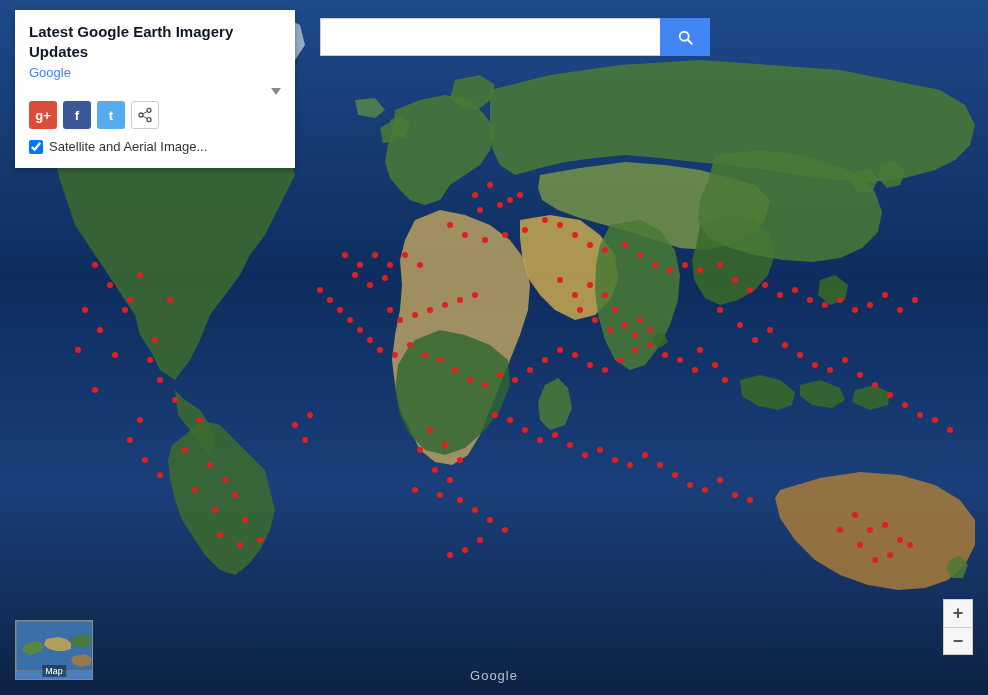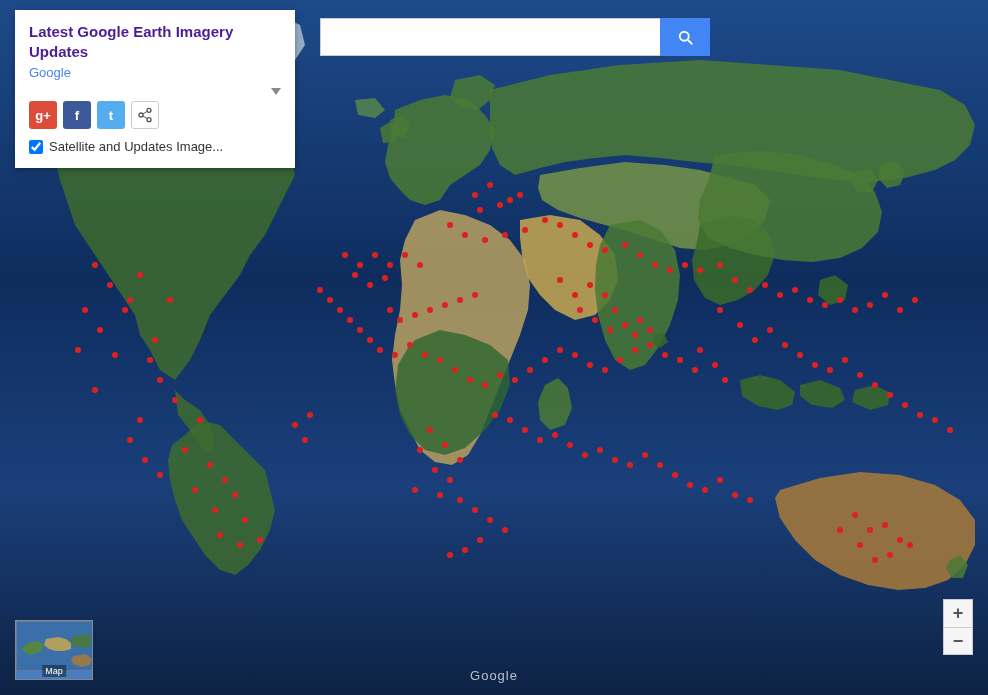--- a/index.html
+++ b/index.html
@@ -77,21 +77,21 @@
       width: 280px;
       background: white;
       box-shadow: 0 2px 6px rgba(0,0,0,0.3);
       z-index: 100;
       padding: 12px 14px 14px;
     }
 
     .panel-title {
       font-size: 15px;
       font-weight: bold;
-      color: #4c1d95;
+      color: #0f172a;
       line-height: 1.3;
       margin-bottom: 4px;
     }
 
     .panel-source {
       color: #4285f4;
       font-size: 13px;
       cursor: pointer;
       margin-bottom: 8px;
       display: block;
@@ -479,21 +479,21 @@
         <circle cx="18" cy="5" r="3" fill="none" stroke="#555" stroke-width="2"></circle>
         <circle cx="6" cy="12" r="3" fill="none" stroke="#555" stroke-width="2"></circle>
         <circle cx="18" cy="19" r="3" fill="none" stroke="#555" stroke-width="2"></circle>
         <line x1="8.6" y1="13.5" x2="15.4" y2="17.5" stroke="#555" stroke-width="1.5"></line>
         <line x1="15.4" y1="6.5" x2="8.6" y2="10.5" stroke="#555" stroke-width="1.5"></line>
       </svg>
     </div>
   </div>
   <div class="layer-row">
     <input type="checkbox" class="layer-checkbox" checked="" style="">
-    <span>Satellite and Updates Image...</span>
+    <span>Satellite and Aerial Image...</span>
   </div>
 </div>
 
 <div id="mini-map">
   <svg width="78" height="50" viewBox="0 0 78 50">
     <rect width="78" height="50" fill="#3a6faa"></rect>
     <path d="M5 28 L12 22 L20 20 L25 22 L28 25 L25 30 L20 32 L15 34 L10 32 Z" fill="#5a8a35" opacity="0.9"></path>
     <path d="M30 18 L42 16 L50 18 L55 22 L55 28 L48 30 L40 30 L33 28 L28 24 Z" fill="#c8a850" opacity="0.85"></path>
     <path d="M57 15 L72 13 L76 18 L74 25 L68 27 L58 25 L54 20 Z" fill="#4a7a35" opacity="0.85"></path>
     <path d="M58 35 L70 33 L76 38 L74 44 L65 46 L57 43 L55 38 Z" fill="#a87a3a" opacity="0.85"></path>

